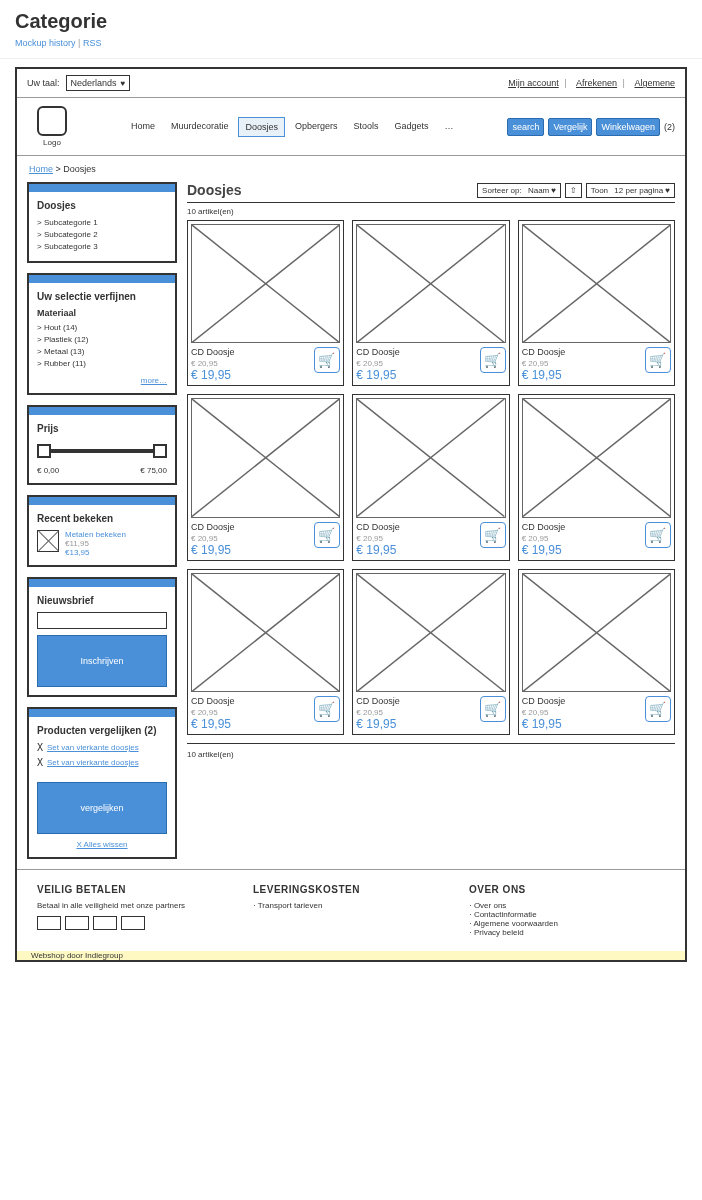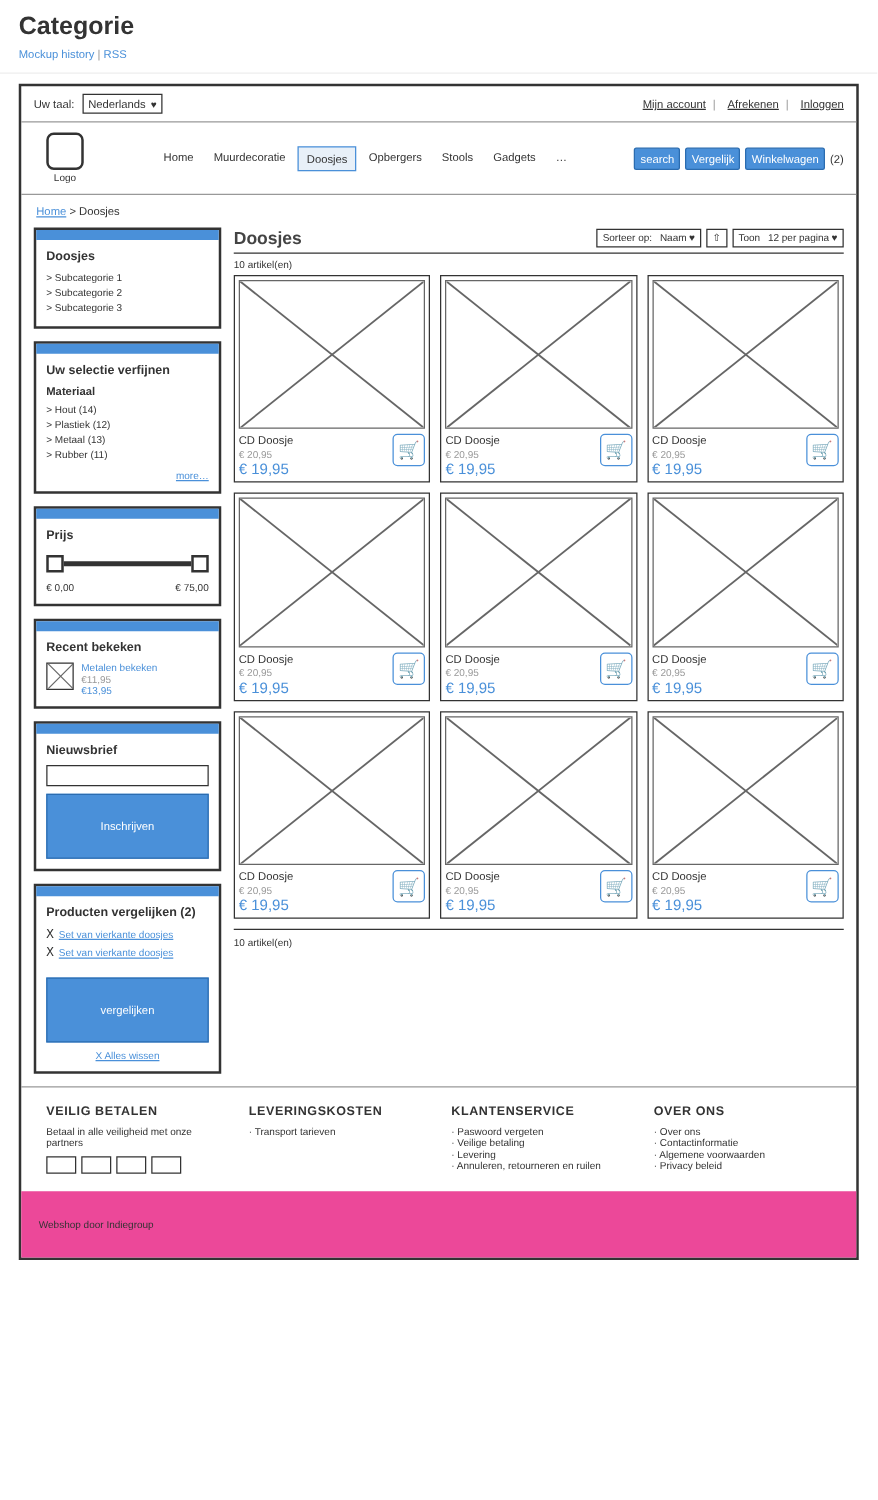--- a/index.html
+++ b/index.html
@@ -72,21 +72,21 @@
 .product-old { font-size: 8px; color: #999; }
 .product-price { font-size: 12px; color: #4a90d9; }
 .cart-btn { width: 26px; height: 26px; border: 1.5px solid #4a90d9; border-radius: 4px; display: flex; align-items: center; justify-content: center; cursor: pointer; color: #4a90d9; font-size: 14px; }
 .footer { display: flex; padding: 14px 20px; gap: 20px; border-top: 1px solid #999; font-size: 8px; }
 .footer-col { flex: 1; }
 .footer-col h4 { font-size: 10px; letter-spacing: 0.5px; margin-bottom: 6px; }
 .footer-col ul { list-style: none; }
 .footer-col li::before { content: "· "; }
 .pay-boxes { display: flex; flex-wrap: wrap; gap: 4px; margin-top: 6px; }
 .pay-box { width: 24px; height: 14px; border: 1px solid #333; }
-.footer-bottom { background: #ec4899; color: #333; padding: 22px 14px; font-size: 8px; }
+.footer-bottom { background: #fef9c3; color: #333; padding: 0 14px; font-size: 8px; }
 </style>
 </head>
 <body>
 
 <h1 class="page-title">Categorie</h1>
 <div class="page-links">
   <a>Mockup history</a>
   <span class="sep"> | </span>
   <a>RSS</a>
 </div>
@@ -99,21 +99,21 @@
       <div class="lang-select">
         <span>Nederlands</span>
         <span class="chev">♥</span>
       </div>
     </div>
     <div class="topbar-right">
       <a>Mijn account</a>
       <span class="sep">|</span>
       <a>Afrekenen</a>
       <span class="sep">|</span>
-      <a>Inloggen</a>
+      <a>Algemene</a>
     </div>
   </div>
 
   <div class="header">
     <div class="logo-wrap">
       <div class="logo-box"></div>
       <div class="logo-label">Logo</div>
     </div>
     <div class="nav" id="nav">
         <div class="nav-item">Home</div>
@@ -406,29 +406,20 @@
           <div class="pay-box"></div>
       </div>
     </div>
     <div class="footer-col">
       <h4>LEVERINGSKOSTEN</h4>
       <ul id="fcol2">
           <li>Transport tarieven</li>
         </ul>
     </div>
     <div class="footer-col">
-      <h4>KLANTENSERVICE</h4>
-      <ul id="fcol3">
-          <li>Paswoord vergeten</li>
-          <li>Veilige betaling</li>
-          <li>Levering</li>
-          <li>Annuleren, retourneren en ruilen</li>
-        </ul>
-    </div>
-    <div class="footer-col">
       <h4>OVER ONS</h4>
       <ul id="fcol4">
           <li>Over ons</li>
           <li>Contactinformatie</li>
           <li>Algemene voorwaarden</li>
           <li>Privacy beleid</li>
         </ul>
     </div>
   </div>
   <div class="footer-bottom">Webshop door Indiegroup</div>

